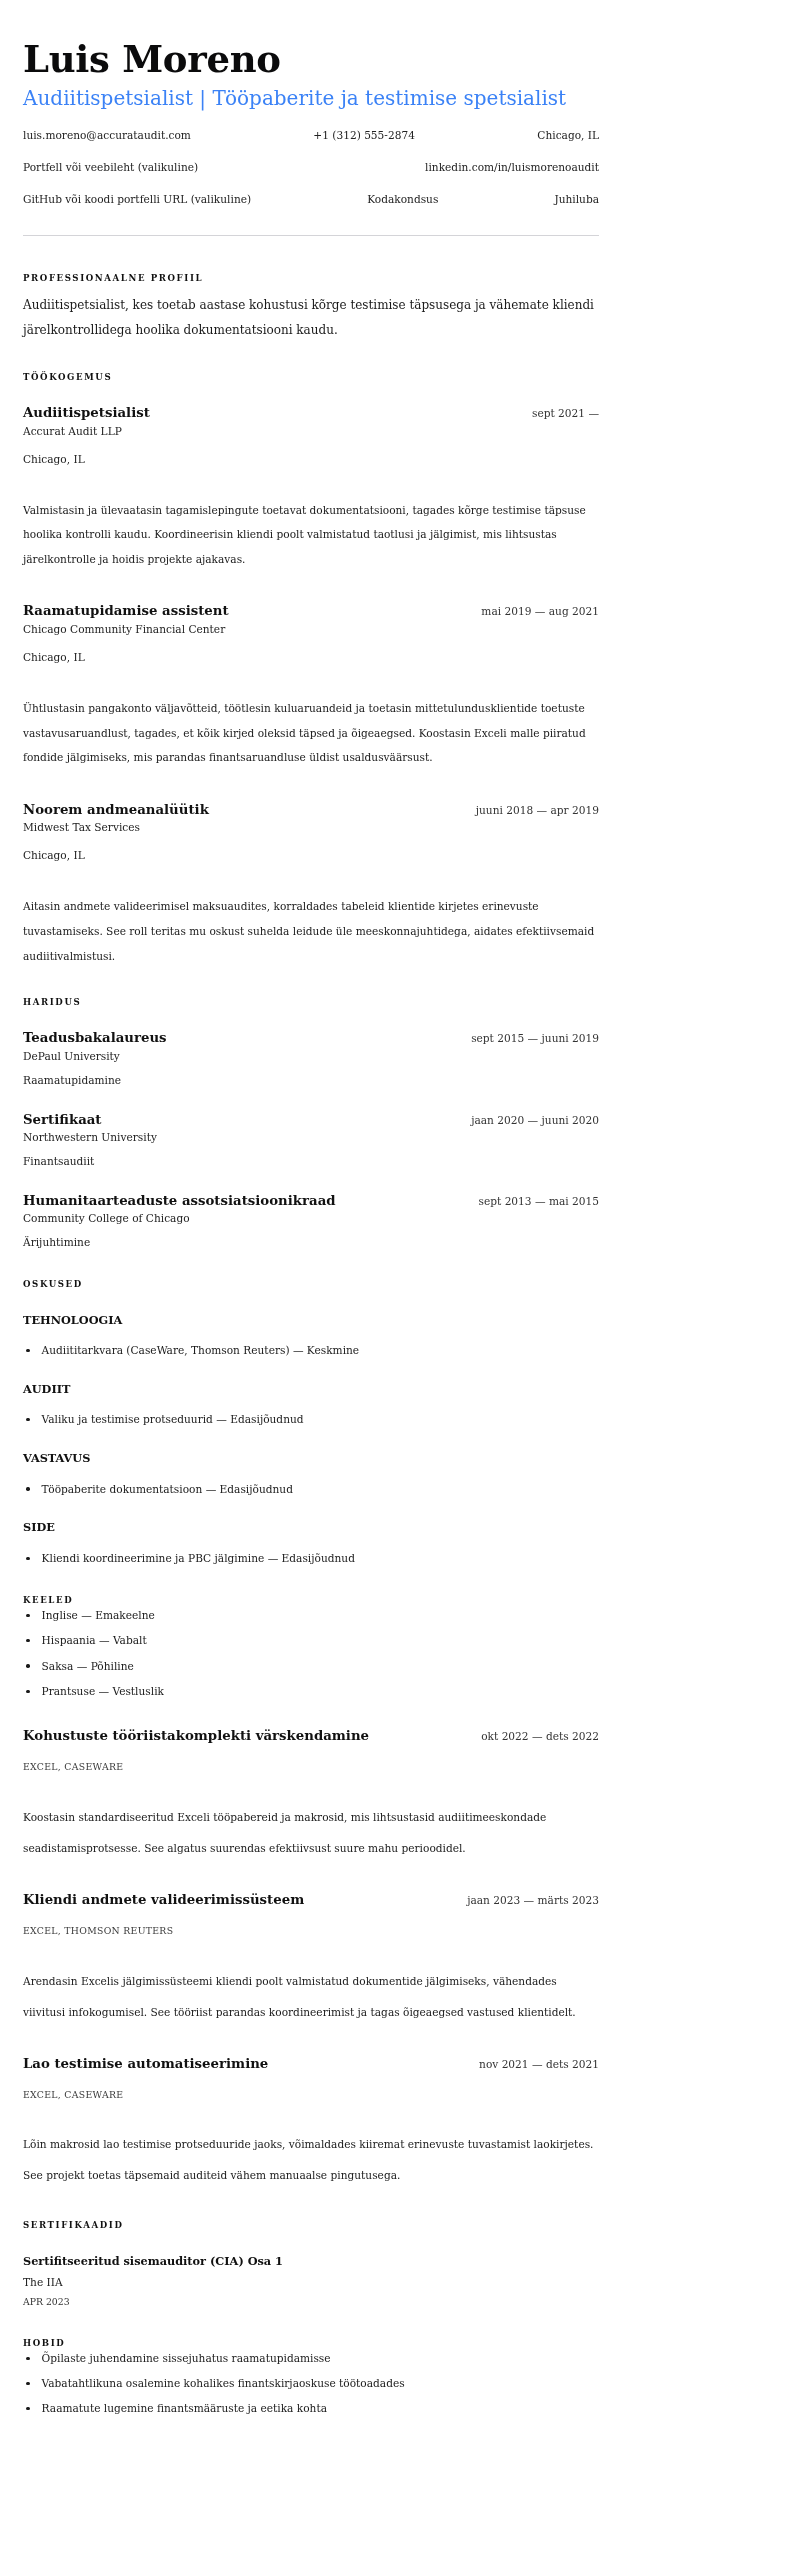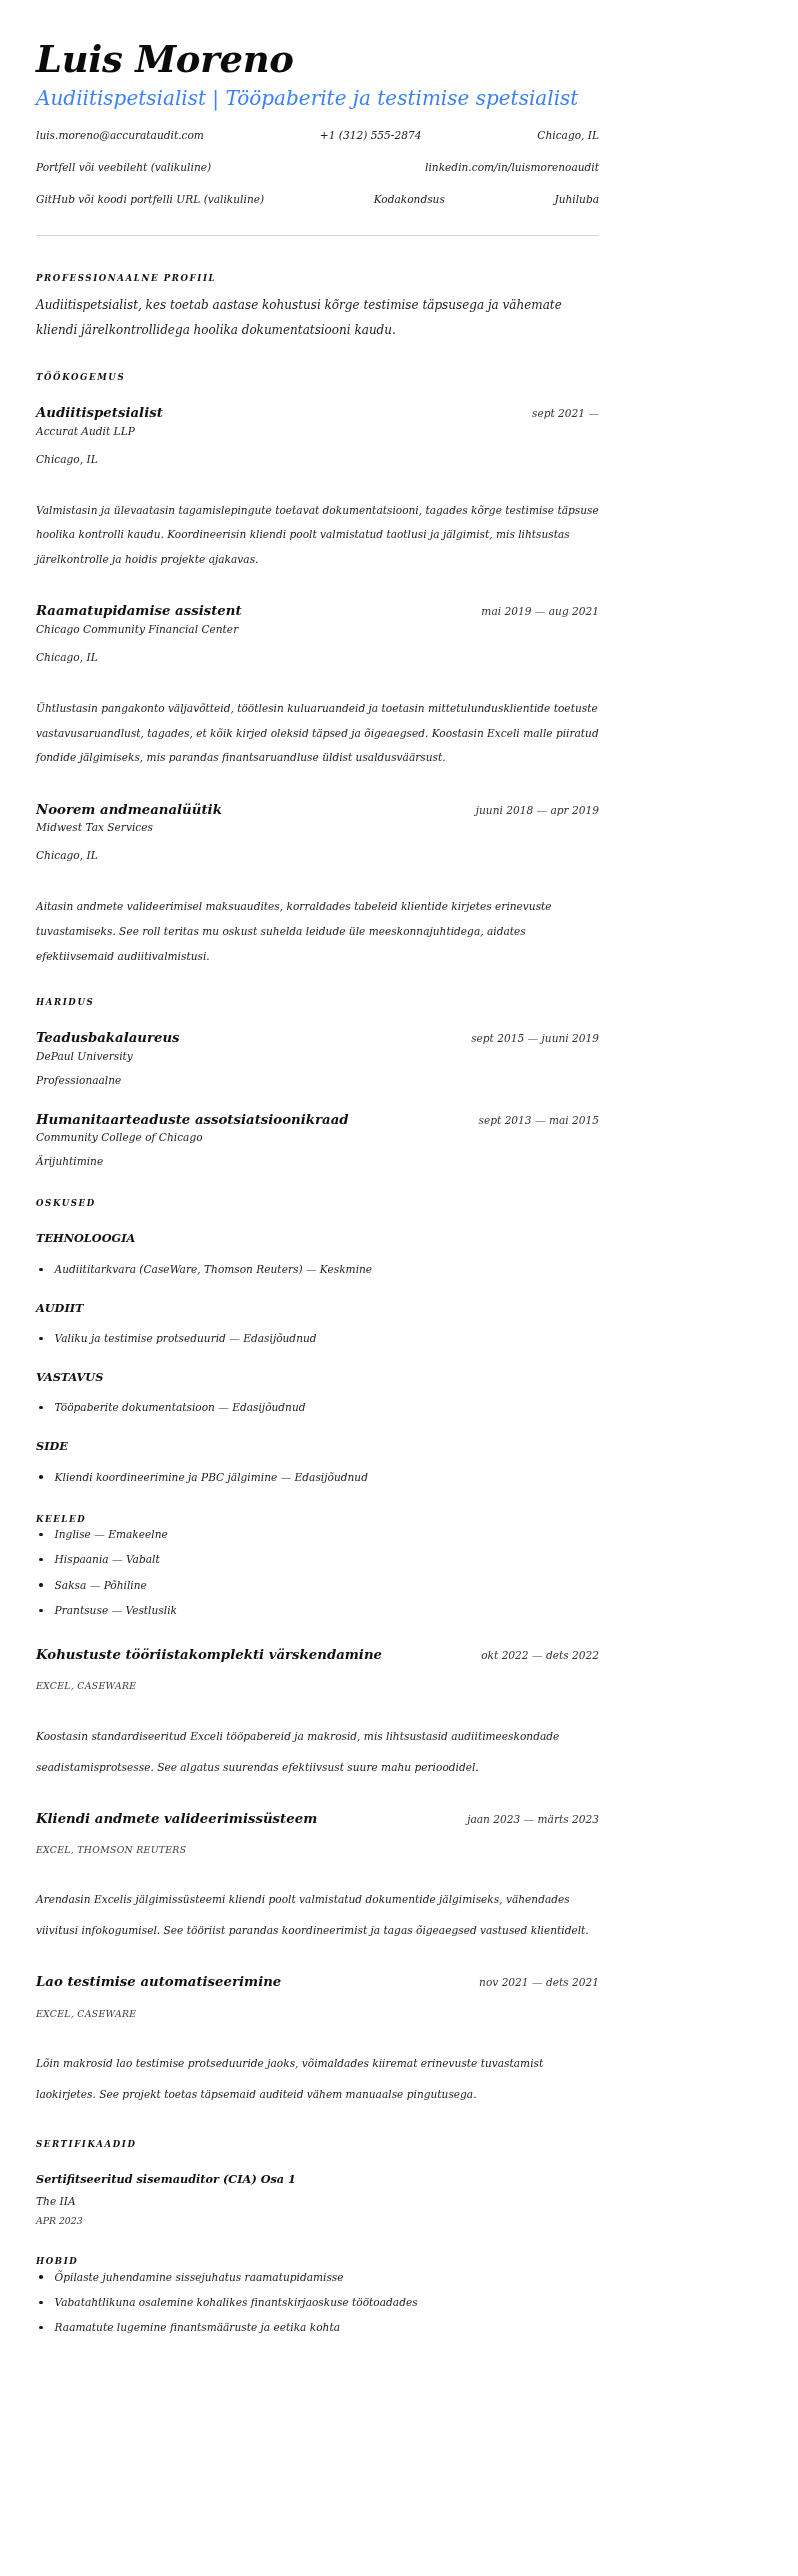--- a/index.html
+++ b/index.html
@@ -3,24 +3,23 @@
 <meta charset="utf-8">
 <style>
   html, body { margin: 0; padding: 0; background: #ffffff; }
   body {
     width: 798px;
     min-height: 2576px;
     font-family: "DejaVu Serif", serif;
     color: #1a1a1a;
   }
   .page {
-    padding: 35px 45px 27px 36px;
+    padding: 35px 45px 27px 23px;
     box-sizing: border-box;
     width: 644px;
-    font-style: italic;
   }
   .name {
     font-size: 37px;
     font-weight: bold;
     line-height: 48px;
     margin: 0;
     color: #0b0b0c;
     letter-spacing: -0.3px;
   }
   .headline {
@@ -237,23 +236,31 @@
 
   <section class="sec">
     <h2 class="section-title">Haridus</h2>
 
     <div class="edu">
       <div class="entry-head">
         <span class="entry-title">Teadusbakalaureus</span>
         <span class="entry-date">sept 2015 — juuni 2019</span>
       </div>
       <div class="entry-sub">DePaul University</div>
-      <div class="entry-sub field">Professionaalne</div>
-    </div>
-
+      <div class="entry-sub field">Raamatupidamine</div>
+    </div>
+
+    <div class="edu">
+      <div class="entry-head">
+        <span class="entry-title">Sertifikaat</span>
+        <span class="entry-date">jaan 2020 — juuni 2020</span>
+      </div>
+      <div class="entry-sub">Northwestern University</div>
+      <div class="entry-sub field">Finantsaudiit</div>
+    </div>
 
     <div class="edu">
       <div class="entry-head">
         <span class="entry-title">Humanitaarteaduste assotsiatsioonikraad</span>
         <span class="entry-date">sept 2013 — mai 2015</span>
       </div>
       <div class="entry-sub">Community College of Chicago</div>
       <div class="entry-sub field">Ärijuhtimine</div>
     </div>
   </section>

